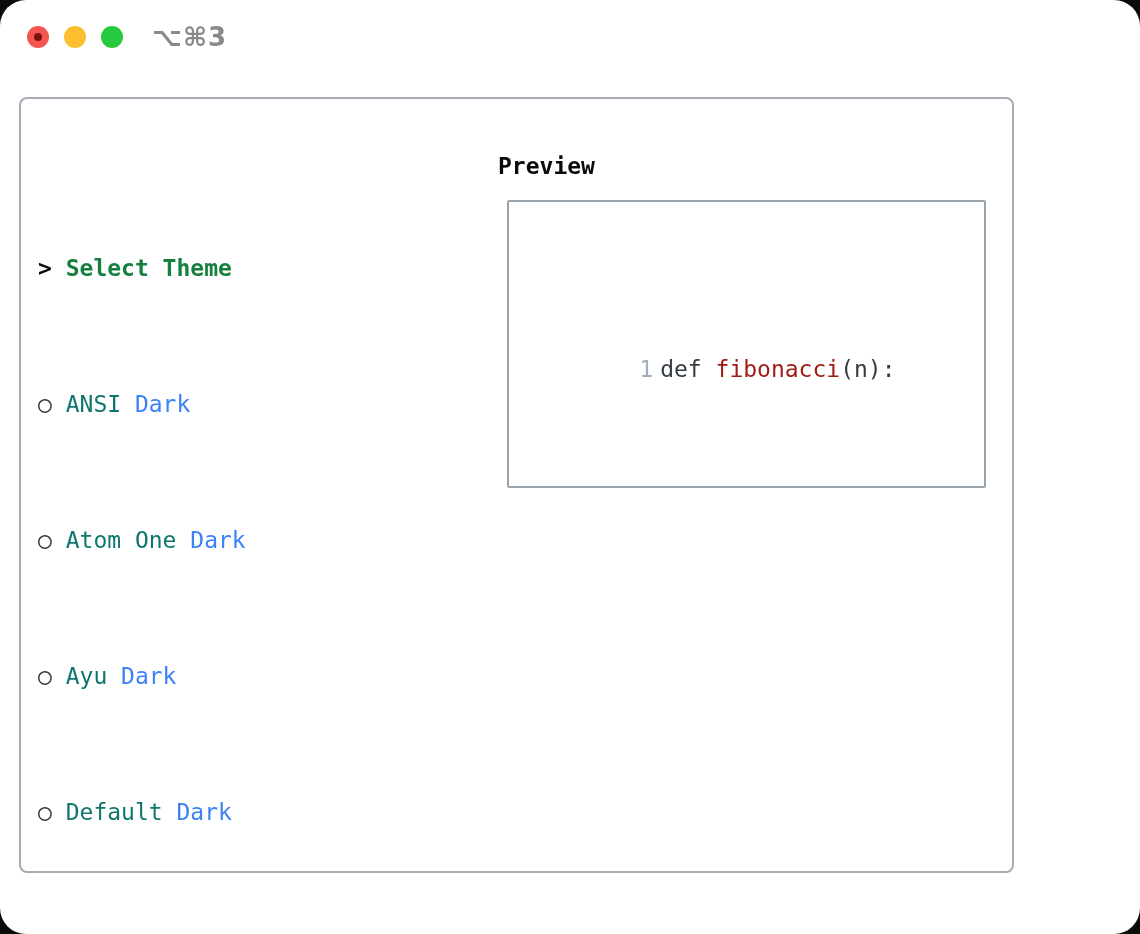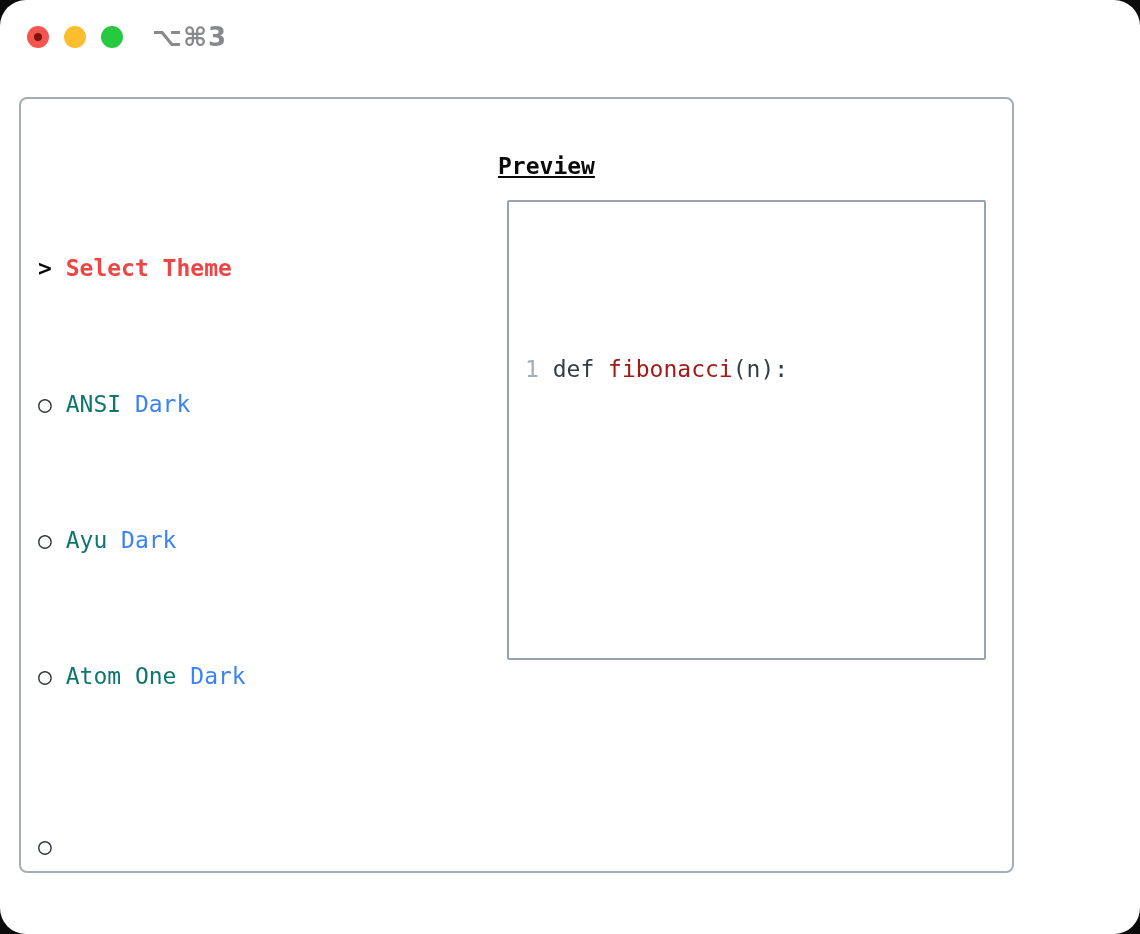--- a/index.html
+++ b/index.html
@@ -34,33 +34,33 @@
   }
   .panel-inner{position:relative;width:100%;height:100%;}
   
   .left-col{
     position:absolute;left:17px;top:50px;
     font-size:23px;line-height:34px;white-space:pre;color:#363c43;
   }
   .row{height:34px;}
   .marker{display:inline-block;width:2ch;color:#363c43;}
   .cursor-marker{color:#0a0a0a;font-weight:bold;}
-  .header-label{color:#ef4444;font-weight:bold;}
+  .header-label{color:#15803d;font-weight:bold;}
   .tname{color:#0f766e;}
   .variant{color:#3b82f6;margin-left:1ch;}
   
   .preview-header{
     position:absolute;left:477px;top:50px;
-    font-size:23px;line-height:34px;font-weight:bold;color:#0a0a0a;text-decoration:underline;
+    font-size:23px;line-height:34px;font-weight:bold;color:#0a0a0a;
   }
   .preview-box{
-    position:absolute;left:486px;top:101px;width:479px;height:460px;
+    position:absolute;left:486px;top:101px;width:479px;height:288px;
     border:2px solid #9aa2ac;border-radius:2px;background:#fff;
-    box-sizing:border-box;padding:48px 0 0 16px;
-    font-size:23px;line-height:34px;white-space:pre;overflow:hidden;
+    box-sizing:border-box;padding:48px 0 0 35px;
+    font-size:23px;line-height:34px;white-space:pre;overflow:hidden;text-align:center;
   }
   .cline,.dline{height:34px;}
   .ln{display:inline-block;width:2ch;color:#a3aebd;}
   .seg.plain{color:#363c43;}
   .seg.fn{color:#a01b14;}
   .seg.num{color:#077e86;}
 </style>
 </head>
 <body>
 
@@ -75,24 +75,25 @@
 
   <div class="panel">
     <div class="panel-inner">
 
       <div class="left-col">
 
         <div class="row"><span class="marker cursor-marker">&gt;</span><span class="header-label">Select Theme</span></div>
 
         <div class="row"><span class="marker">○</span><span class="tname">ANSI</span><span class="variant">Dark</span></div>
 
+        <div class="row"><span class="marker">○</span><span class="tname">Atom One</span><span class="variant">Dark</span></div>
+
         <div class="row"><span class="marker">○</span><span class="tname">Ayu</span><span class="variant">Dark</span></div>
 
-        <div class="row"><span class="marker">○</span><span class="tname">Atom One</span><span class="variant">Dark</span></div>
-
+        <div class="row"><span class="marker">○</span><span class="tname">Default</span><span class="variant">Dark</span></div>
 
         <div class="row"><span class="marker">○</span></div>
 
         
 
         
 
         
 
         

